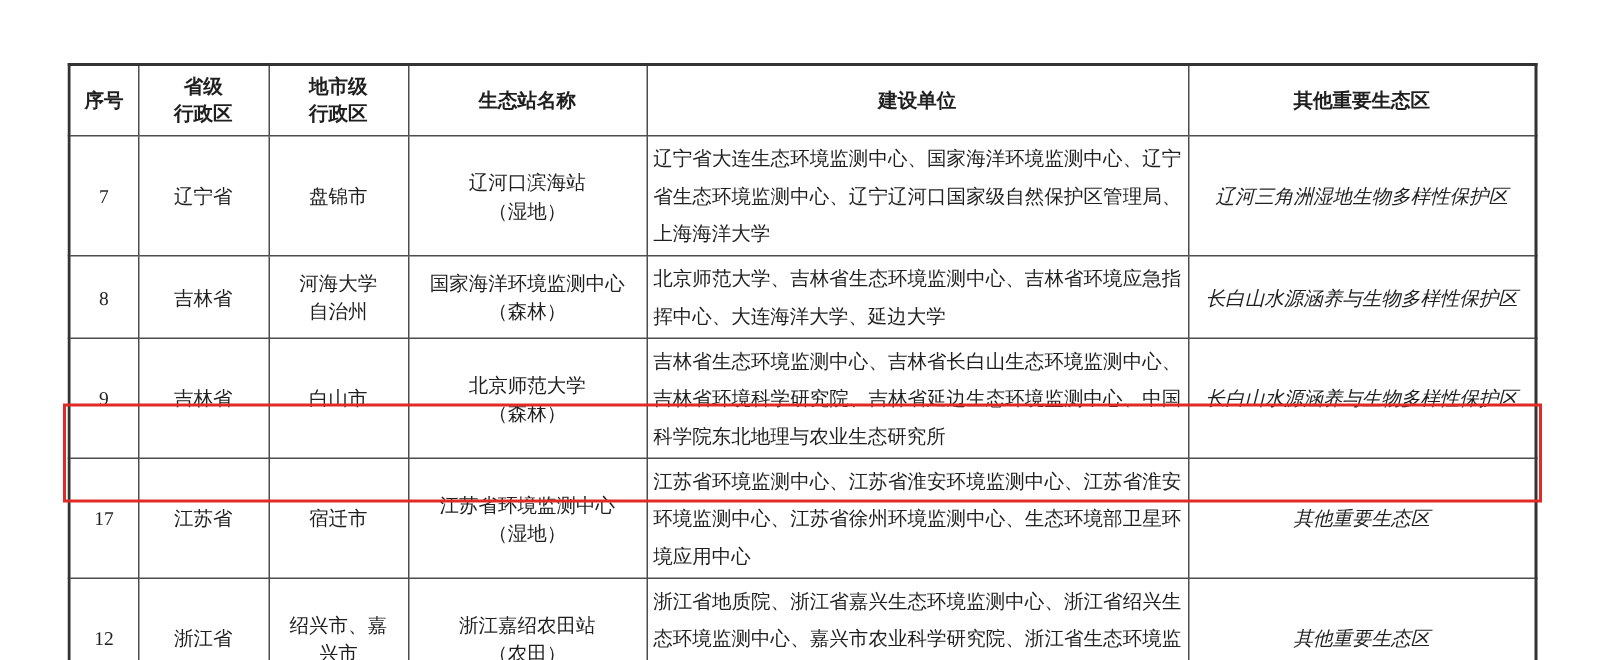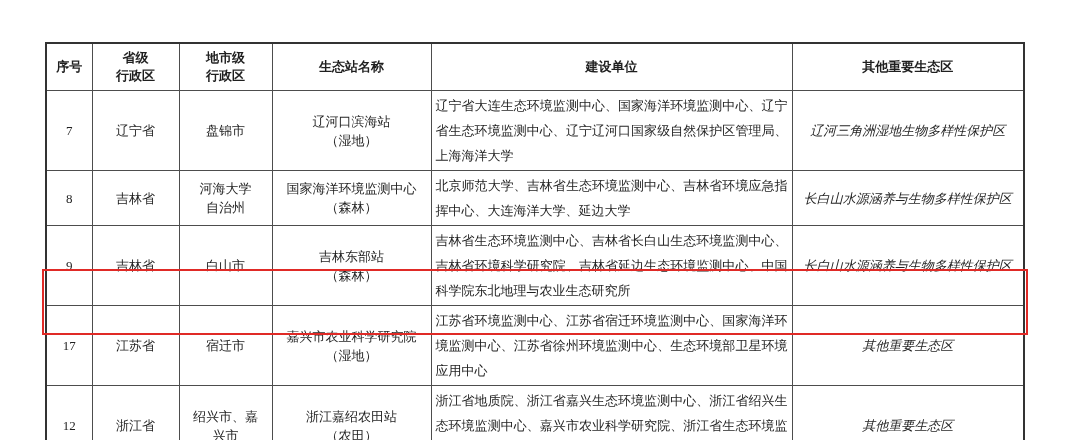--- a/index.html
+++ b/index.html
@@ -117,32 +117,32 @@
 自治州</td>
             <td class="c-station">国家海洋环境监测中心
 （森林）</td>
             <td class="c-builders">北京师范大学、吉林省生态环境监测中心、吉林省环境应急指挥中心、大连海洋大学、延边大学</td>
             <td class="c-zone">长白山水源涵养与生物多样性保护区</td>
           </tr>
           <tr class="r2">
             <td class="c-no">9</td>
             <td class="c-province">吉林省</td>
             <td class="c-city">白山市</td>
-            <td class="c-station">吉林东部站
+            <td class="c-station">北京师范大学
 （森林）</td>
             <td class="c-builders">吉林省生态环境监测中心、吉林省长白山生态环境监测中心、吉林省环境科学研究院、吉林省延边生态环境监测中心、中国科学院东北地理与农业生态研究所</td>
             <td class="c-zone">长白山水源涵养与生物多样性保护区</td>
           </tr>
           <tr class="r3 highlighted">
             <td class="c-no">17</td>
             <td class="c-province">江苏省</td>
             <td class="c-city">宿迁市</td>
-            <td class="c-station">嘉兴市农业科学研究院
+            <td class="c-station">江苏省环境监测中心
 （湿地）</td>
-            <td class="c-builders">江苏省环境监测中心、江苏省宿迁环境监测中心、国家海洋环境监测中心、江苏省徐州环境监测中心、生态环境部卫星环境应用中心</td>
+            <td class="c-builders">江苏省环境监测中心、江苏省淮安环境监测中心、江苏省淮安环境监测中心、江苏省徐州环境监测中心、生态环境部卫星环境应用中心</td>
             <td class="c-zone">其他重要生态区</td>
           </tr>
           <tr class="r5">
             <td class="c-no">12</td>
             <td class="c-province">浙江省</td>
             <td class="c-city">绍兴市、嘉
 兴市</td>
             <td class="c-station">浙江嘉绍农田站
 （农田）</td>
             <td class="c-builders">浙江省地质院、浙江省嘉兴生态环境监测中心、浙江省绍兴生态环境监测中心、嘉兴市农业科学研究院、浙江省生态环境监测中心</td>

